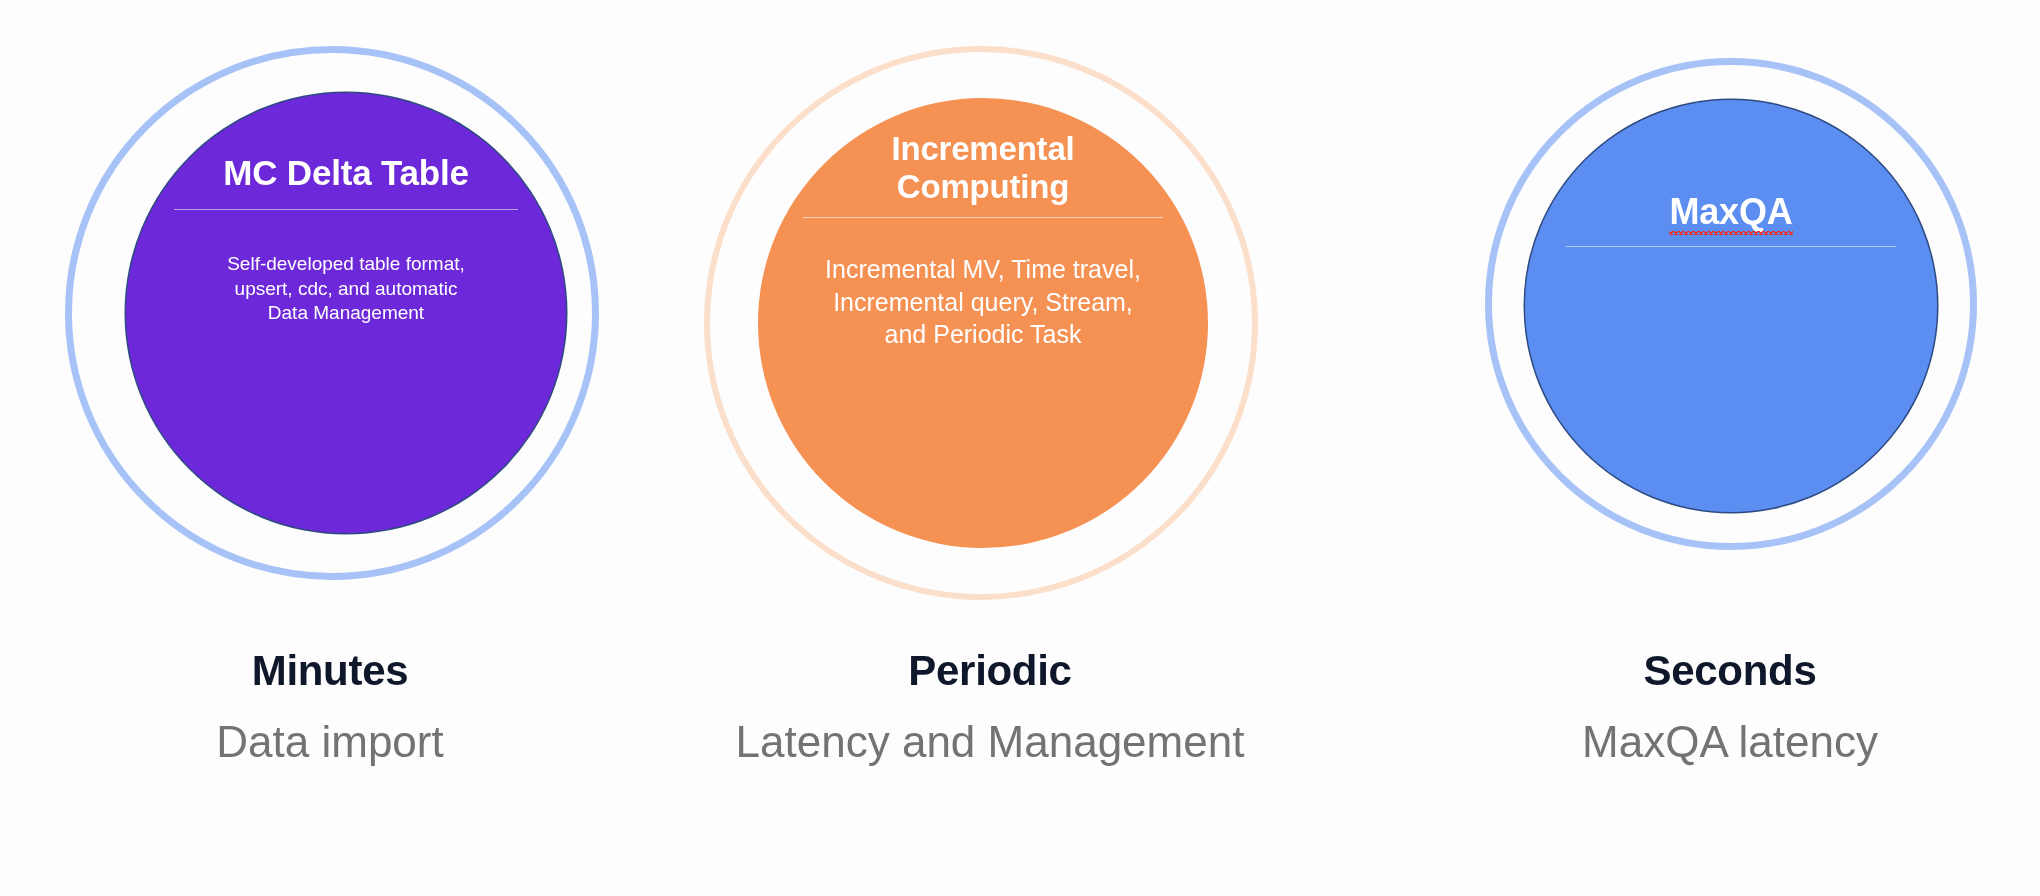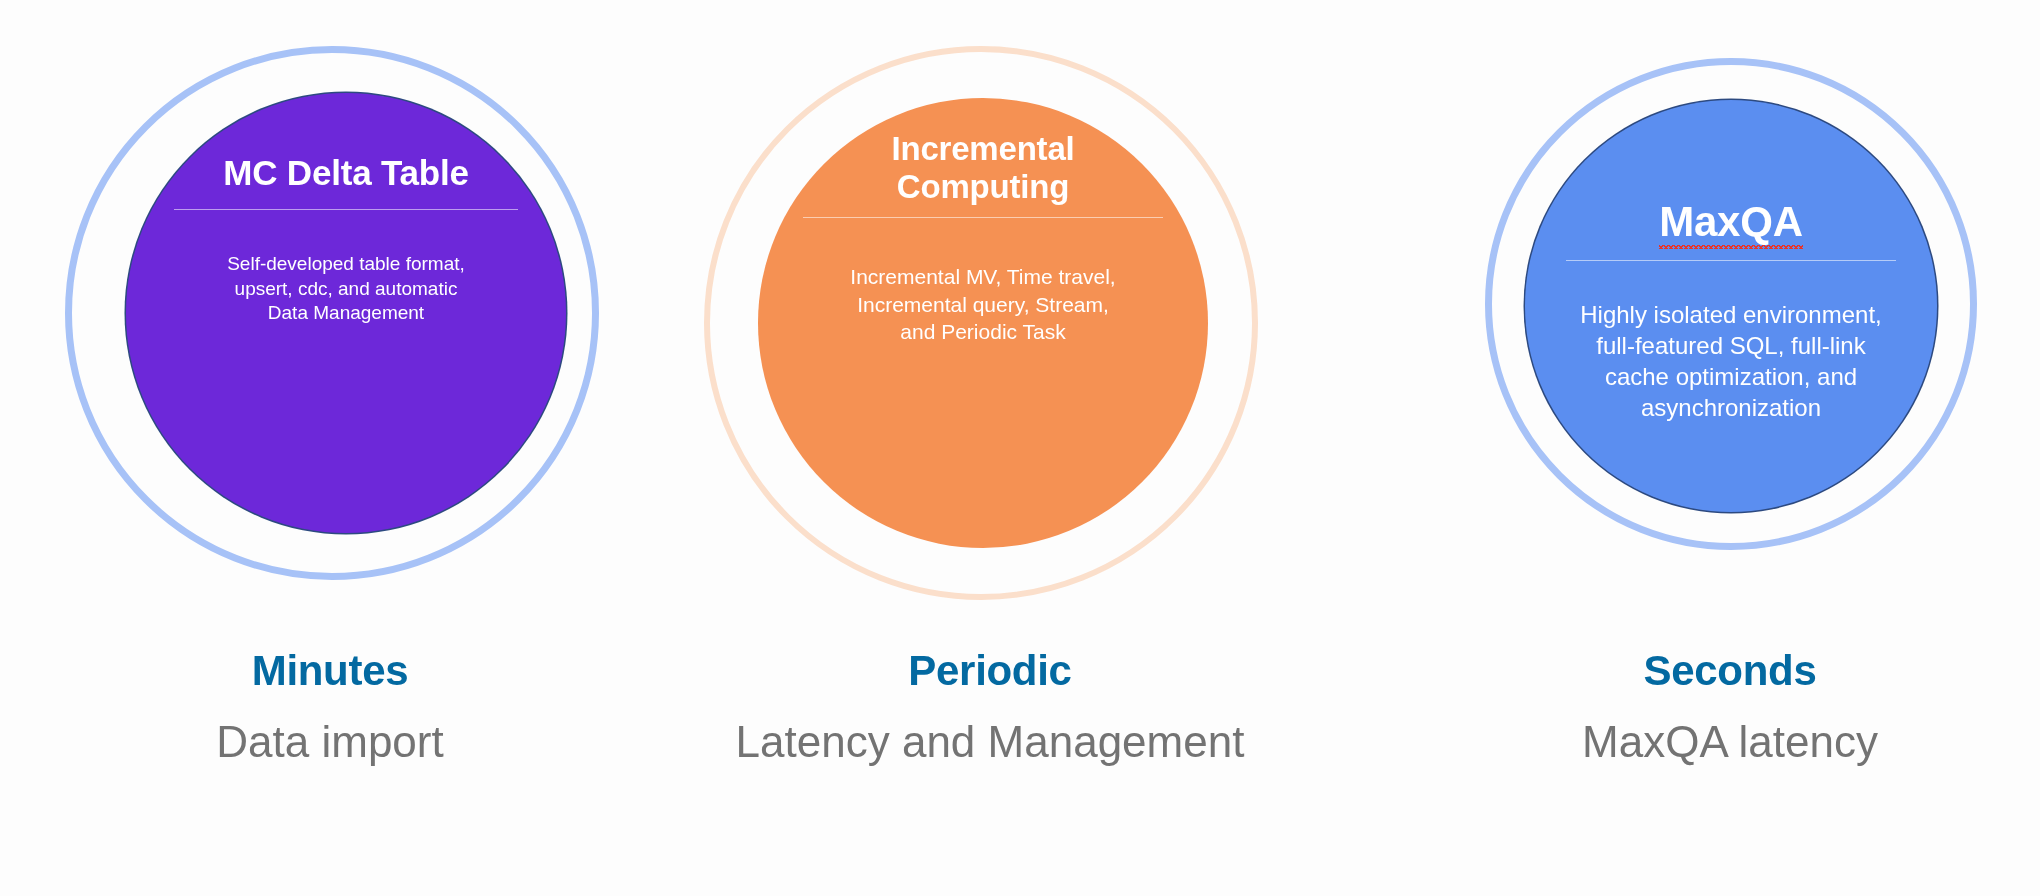--- a/index.html
+++ b/index.html
@@ -107,21 +107,21 @@
     color: #ffffff;
     font-weight: bold;
     text-align: center;
     line-height: 1.14;
     letter-spacing: -0.2px;
     white-space: pre-line;
     width: 86%;
   }
   .c1 .circle-title { font-size: 35px; margin-top: 60px; }
   .c2 .circle-title { font-size: 33px; margin-top: 32px; }
-  .c3 .circle-title { font-size: 42px; margin-top: 50px; text-decoration: underline; }
+  .c3 .circle-title { font-size: 36px; margin-top: 50px; text-decoration: underline; }
 
   
   .squiggle {
     position: relative;
     display: inline-block;
     padding-bottom: 2px;
   }
   .squiggle::after {
     content: "";
     position: absolute;
@@ -147,35 +147,35 @@
   .c3 .divider { margin-top: 12px; width: 80%; }
 
   .circle-body {
     color: #ffffff;
     text-align: center;
     line-height: 1.30;
     white-space: pre-line;
     width: 92%;
   }
   .c1 .circle-body { font-size: 19px; margin-top: 42px; }
-  .c2 .circle-body { font-size: 21px; margin-top: 45px; }
+  .c2 .circle-body { font-size: 25px; margin-top: 35px; }
   .c3 .circle-body { font-size: 24px; margin-top: 38px; }
 
   
   .caption-block {
     position: absolute;
     left: 0;
     top: 650px;
     width: 600px;
     text-align: center;
   }
   .caption-headline {
     font-size: 42px;
     font-weight: bold;
-    color: #0369a1;
+    color: #0f172a;
     letter-spacing: -0.3px;
     line-height: 1.0;
   }
   .caption-sub {
     margin-top: 28px;
     font-size: 44px;
     color: #737373;
     line-height: 1.0;
   }
 </style>
@@ -225,24 +225,20 @@
 
   <div class="column col-3">
 
     <div class="circle-group c3">
       <div class="outer-ring"></div>
       <div class="inner-circle">
         <div class="circle-title">
           <span class="squiggle">MaxQA</span>
         </div>
         <div class="divider"></div>
-        <div class="circle-body">Highly isolated environment,
-full-featured SQL, full-link
-cache optimization, and
-asynchronization</div>
       </div>
     </div>
 
     <div class="caption-block">
       <div class="caption-headline">Seconds</div>
       <div class="caption-sub">MaxQA latency</div>
     </div>
   </div>
 
 </div>

